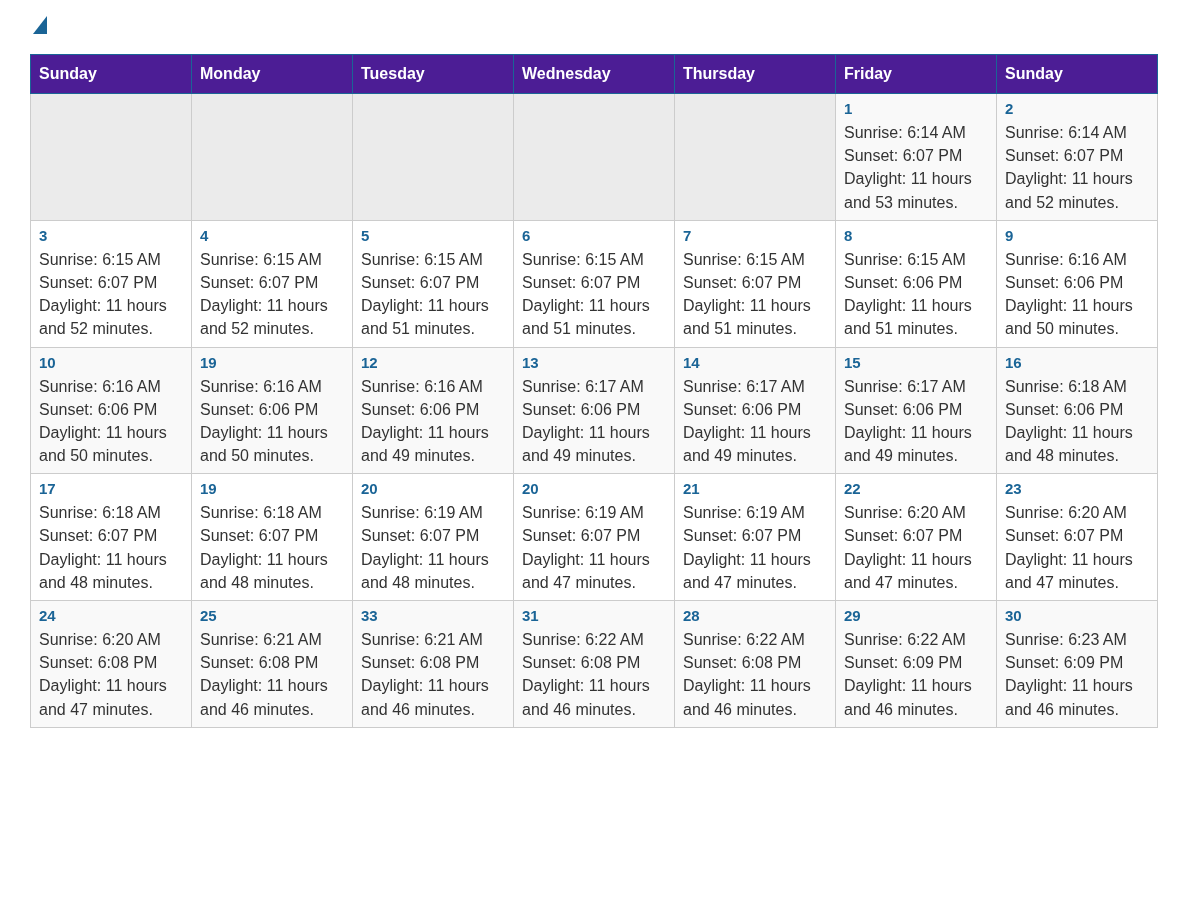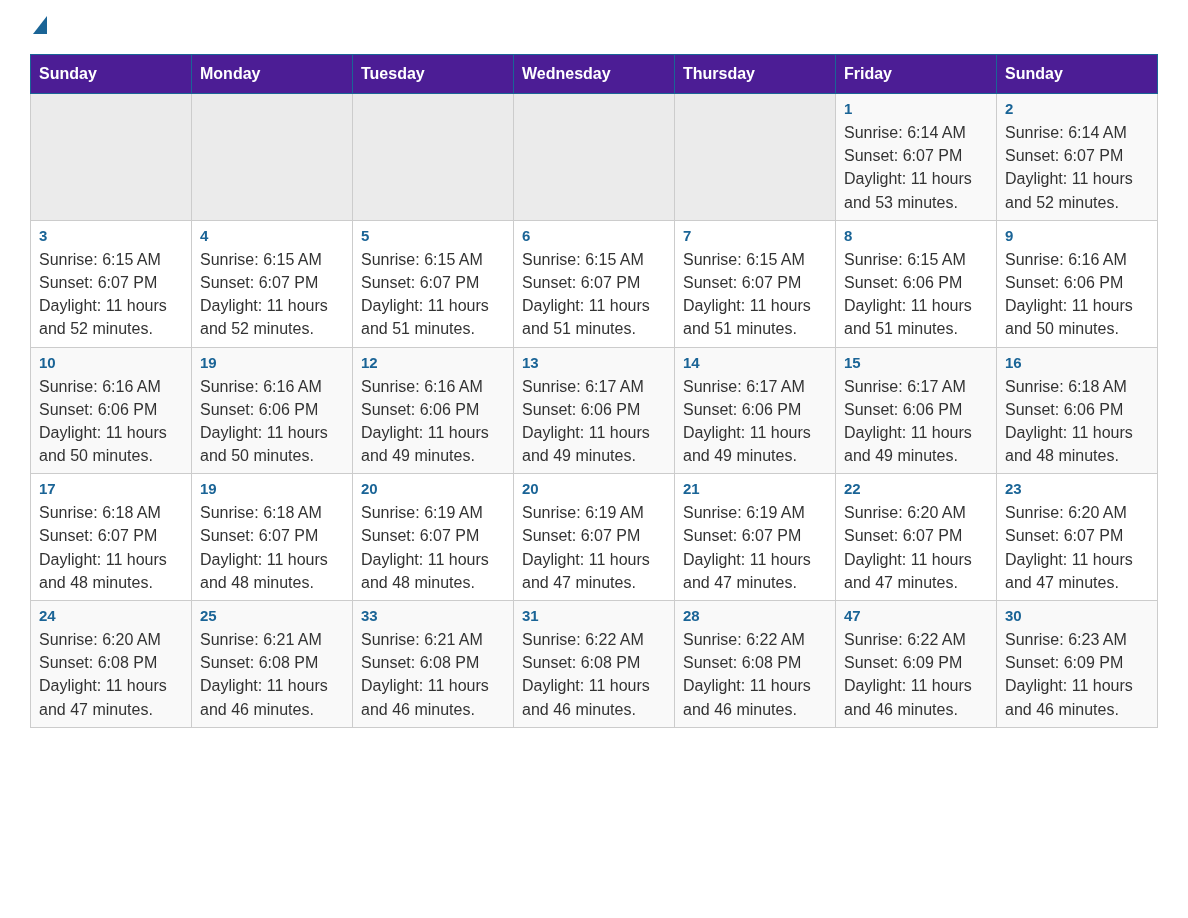--- a/index.html
+++ b/index.html
@@ -255,21 +255,21 @@
         </td>
         <td>
           <span class="day-number">31</span>
           <div class="sun-info">Sunrise: 6:22 AM<br>Sunset: 6:08 PM<br>Daylight: 11 hours and 46 minutes.</div>
         </td>
         <td>
           <span class="day-number">28</span>
           <div class="sun-info">Sunrise: 6:22 AM<br>Sunset: 6:08 PM<br>Daylight: 11 hours and 46 minutes.</div>
         </td>
         <td>
-          <span class="day-number">47</span>
+          <span class="day-number">29</span>
           <div class="sun-info">Sunrise: 6:22 AM<br>Sunset: 6:09 PM<br>Daylight: 11 hours and 46 minutes.</div>
         </td>
         <td>
           <span class="day-number">30</span>
           <div class="sun-info">Sunrise: 6:23 AM<br>Sunset: 6:09 PM<br>Daylight: 11 hours and 46 minutes.</div>
         </td>
       </tr>
     </tbody>
 </table>
 

